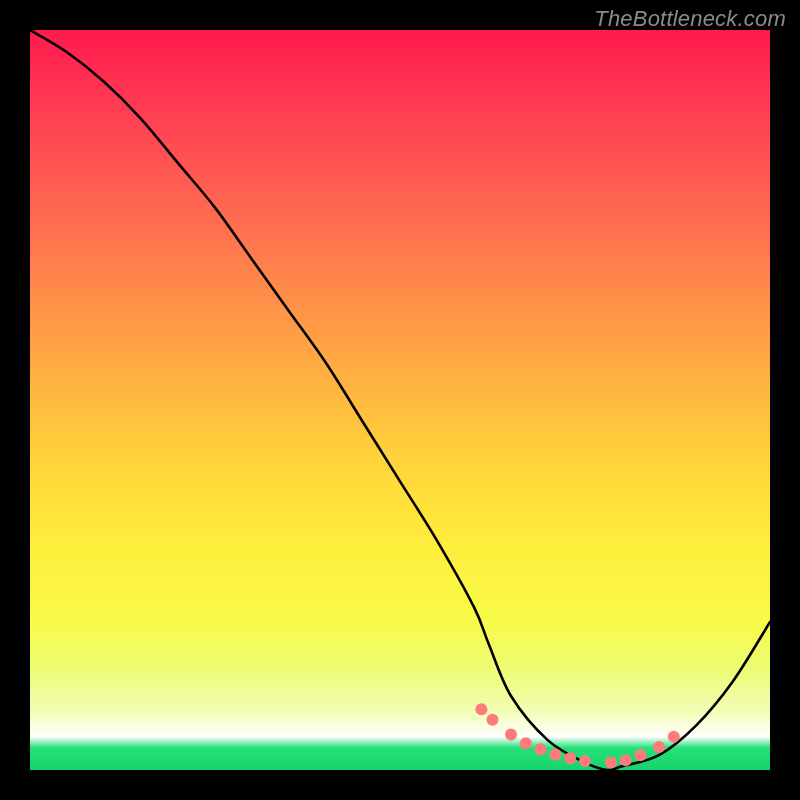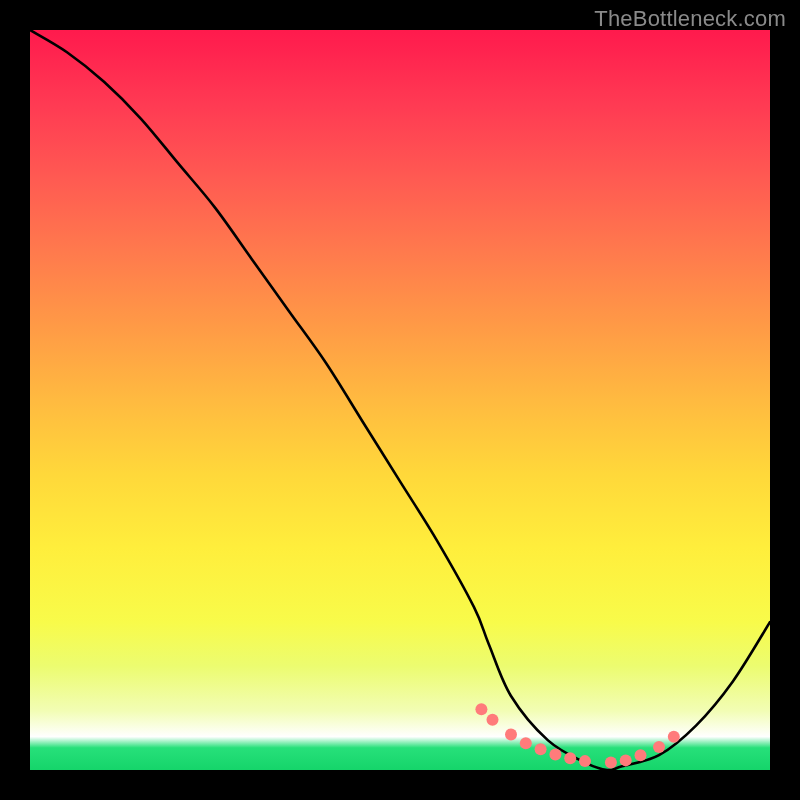--- a/index.html
+++ b/index.html
@@ -9,20 +9,21 @@
     height: 800px;
     background: #000;
     overflow: hidden;
     font-family: Arial, Helvetica, sans-serif;
   }
   .stage {
     position: relative;
     width: 800px;
     height: 800px;
     background: #000;
+    font-style: italic;
   }
   .plot-area {
     position: absolute;
     left: 30px;
     top: 30px;
     width: 740px;
     height: 740px;
     overflow: hidden;
   }
   .gradient {

